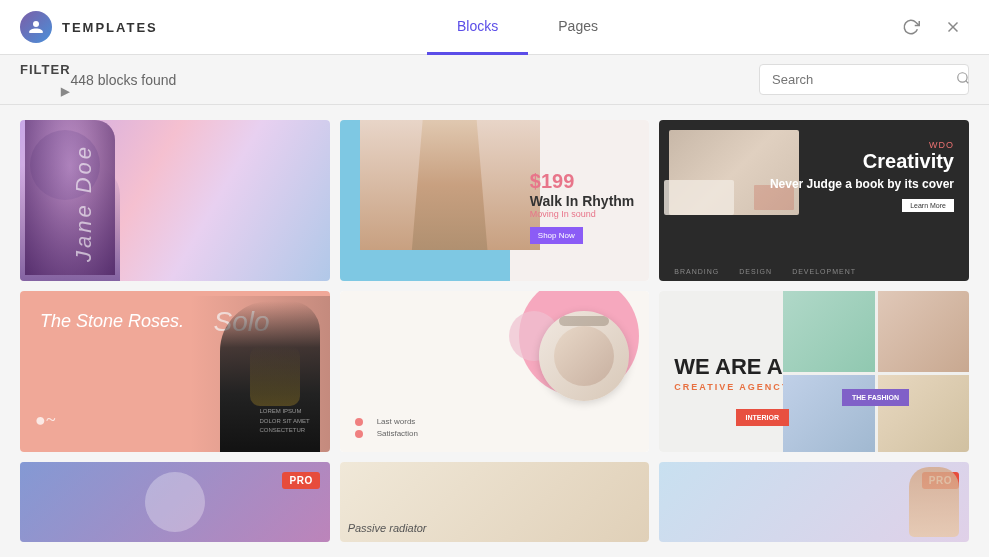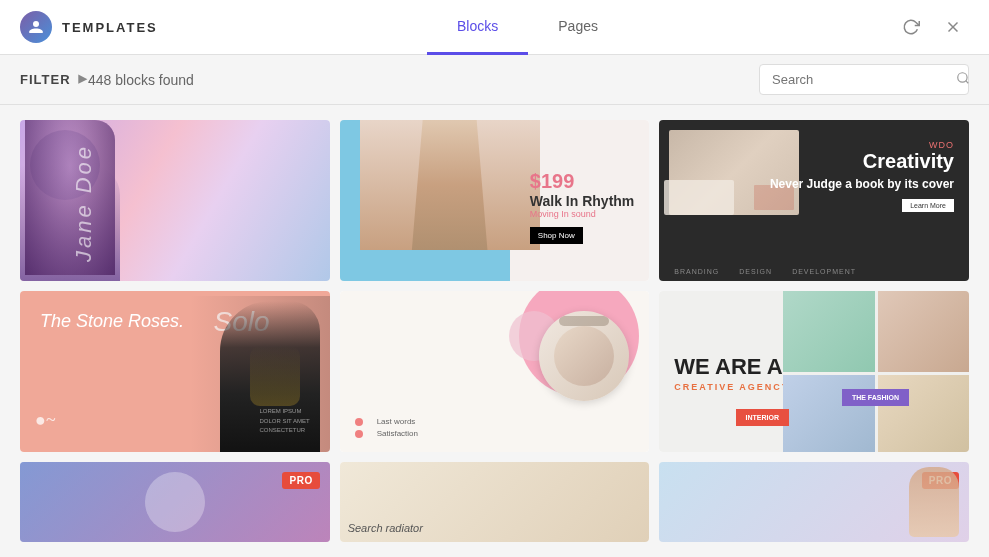--- a/index.html
+++ b/index.html
@@ -88,28 +88,29 @@
     .toolbar {
       display: flex;
       align-items: center;
       background: #f5f5f5;
       height: 50px;
       padding: 0 20px;
       border-bottom: 1px solid #e0e0e0;
     }
     .filter-btn {
       display: flex;
-      align-items: flex-start;
+      align-items: flex-end;
       gap: 8px;
       font-size: 13px;
       font-weight: 600;
       color: #444;
       cursor: pointer;
       text-transform: uppercase;
       letter-spacing: 1px;
+      flex-direction: column;
     }
     .filter-arrow {
       color: #888;
       font-size: 11px;
     }
     .blocks-count {
       flex: 1;
       text-align: left;
       font-size: 14px;
       color: #666;
@@ -264,21 +265,21 @@
       font-size: 14px;
       font-weight: 700;
       color: #333;
     }
     .card-2-sub {
       font-size: 9px;
       color: #e8758a;
     }
     .card-2-btn {
       margin-top: 8px;
-      background: #000000;
+      background: #8b5cf6;
       color: #fff;
       font-size: 8px;
       padding: 4px 8px;
       display: inline-block;
       cursor: pointer;
     }
 
     
     .card-3-inner {
       width: 100%;
@@ -695,21 +696,21 @@
     <div class="card-bottom-inner card-b1">
       <div style="width:100%;height:100%;background:linear-gradient(135deg,rgba(120,140,200,0.7),rgba(180,120,180,0.7));display:flex;align-items:center;justify-content:center;">
         <div style="width:60px;height:60px;border-radius:50%;background:rgba(255,255,255,0.3);"></div>
       </div>
     </div>
   </div>
 
   <div class="card card-bottom">
     <div class="card-bottom-inner card-b2">
       <div style="width:100%;height:100%;background:linear-gradient(135deg,#f0e8d8,#e0d0b8);display:flex;align-items:flex-end;padding:8px;">
-        <span style="font-size:11px;color:#555;font-style:italic;">Search radiator</span>
+        <span style="font-size:11px;color:#555;font-style:italic;">Passive radiator</span>
       </div>
     </div>
 
   </div>
 
   <div class="card card-bottom">
     <div class="pro-badge">PRO</div>
     <div class="card-bottom-inner card-b3">
       <div style="width:100%;height:100%;background:linear-gradient(135deg,#c8e0f0,#e0d0e8);display:flex;align-items:center;justify-content:flex-end;padding-right:10px;">
 

